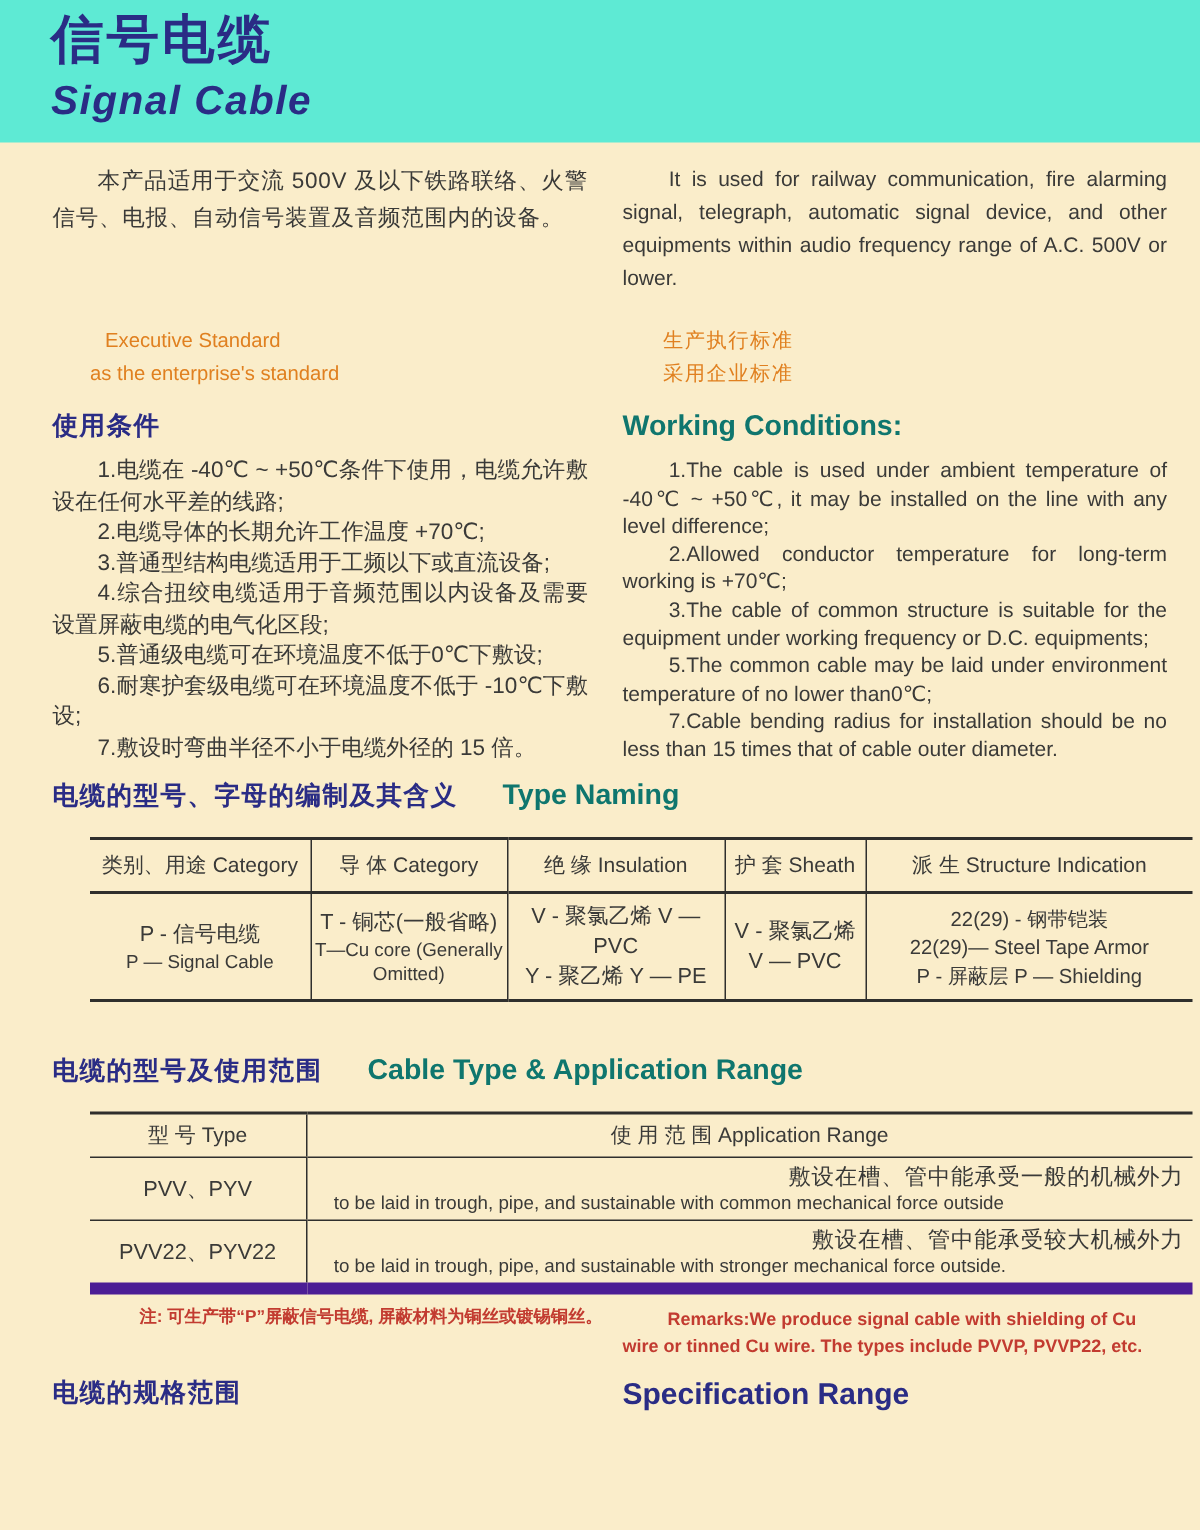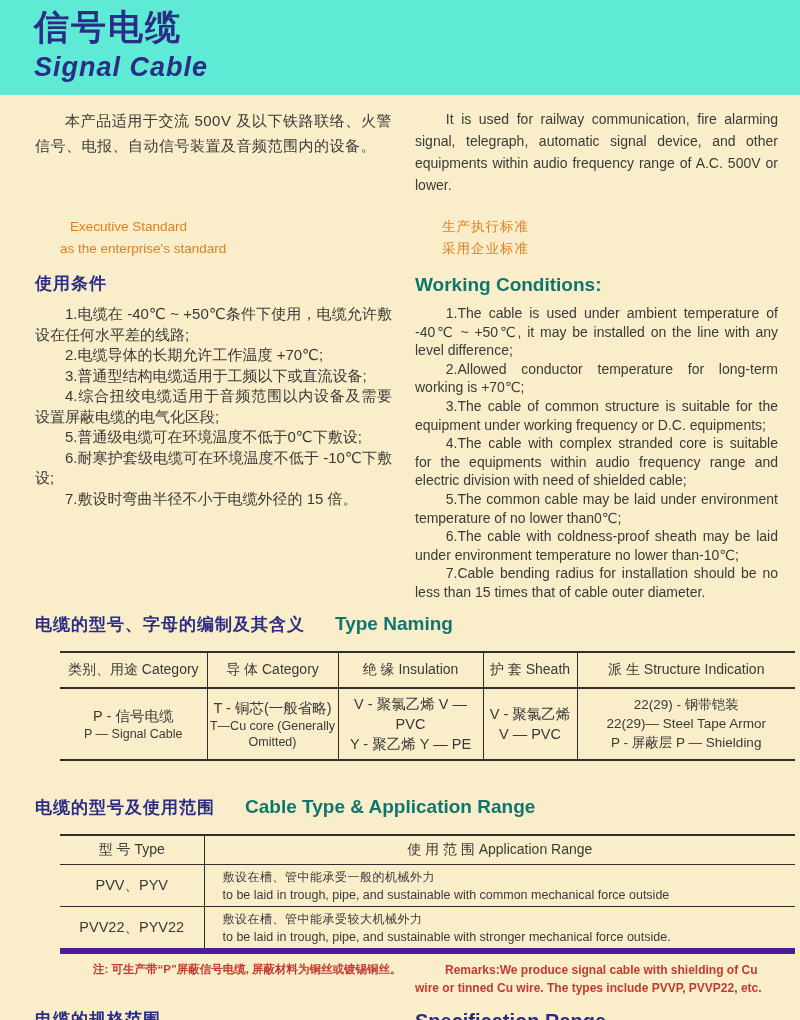--- a/index.html
+++ b/index.html
@@ -63,24 +63,24 @@
     padding: 4px 2px;
   }
   .tbl th + th, .tbl td + td { border-left: 1.5px solid #2f2f2d; }
   .t1 td { height: 62px; }
   .cl-zh { font-size: 14.5px; line-height: 20px; }
   .cl-en { font-size: 12.5px; line-height: 16px; }
   .cl-mix { font-size: 13.5px; line-height: 19px; }
 
   .t2 th { height: 24px; border-bottom: 1.5px solid #2f2f2d; }
   .t2 td { border-bottom: 1.5px solid #2f2f2d; padding: 3px 0; }
-  .t2 tr:last-child td { border-bottom: 6px solid #4c1d95; }
+  .t2 tr:last-child td { border-bottom: 8px solid #4c1d95; }
   .t2 .cell-type { font-size: 14.5px; }
   .t2 .cell-range { text-align: left; padding-left: 18px; padding-right: 6px; }
-  .t2 .r-zh { font-size: 12px; line-height: 19px; letter-spacing: 0.5px; }
+  .t2 .r-zh { font-size: 15px; line-height: 19px; letter-spacing: 0.5px; text-align: right; }
   .t2 .r-en { font-size: 12.5px; line-height: 16px; }
 
   .notes-row { margin-top: 7px; }
   .note { color: #C23B30; font-weight: bold; }
   .note-zh { font-size: 11.5px; padding-left: 58px; white-space: nowrap; line-height: 16px; }
   .note-en { font-size: 12px; line-height: 18px; text-indent: 2.5em; }
 
   .spec-row { margin-top: 12px; }
   .spec-zh-head { margin-bottom: 6px; }
   .spec-en-head { color: #2A2C85; font-size: 20px; font-weight: bold; line-height: 24px; margin-bottom: 8px; }
@@ -120,23 +120,21 @@
       <p>4.综合扭绞电缆适用于音频范围以内设备及需要设置屏蔽电缆的电气化区段;</p>
       <p>5.普通级电缆可在环境温度不低于0℃下敷设;</p>
       <p>6.耐寒护套级电缆可在环境温度不低于 -10℃下敷设;</p>
       <p>7.敷设时弯曲半径不小于电缆外径的 15 倍。</p>
     </div>
     <div class="cond-en">
       <div class="h-en cond-en-head">Working Conditions:</div>
       <p>1.The cable is used under ambient temperature of -40℃ ~ +50℃, it may be installed on the line with any level difference;</p>
       <p>2.Allowed conductor temperature for long-term working is +70℃;</p>
       <p>3.The cable of common structure is suitable for the equipment under working frequency or D.C. equipments;</p>
-      <p>4.The cable with complex stranded core is suitable for the equipments within audio frequency range and electric division with need of shielded cable;</p>
       <p>5.The common cable may be laid under environment temperature of no lower than0℃;</p>
-      <p>6.The cable with coldness-proof sheath may be laid under environment temperature no lower than-10℃;</p>
       <p>7.Cable bending radius for installation should be no less than 15 times that of cable outer diameter.</p>
     </div>
   </div>
 
   <div class="section-head">
     <span class="h-zh">电缆的型号、字母的编制及其含义</span><span class="h-en">Type Naming</span>
   </div>
 
   <table class="tbl t1">
     <colgroup>

